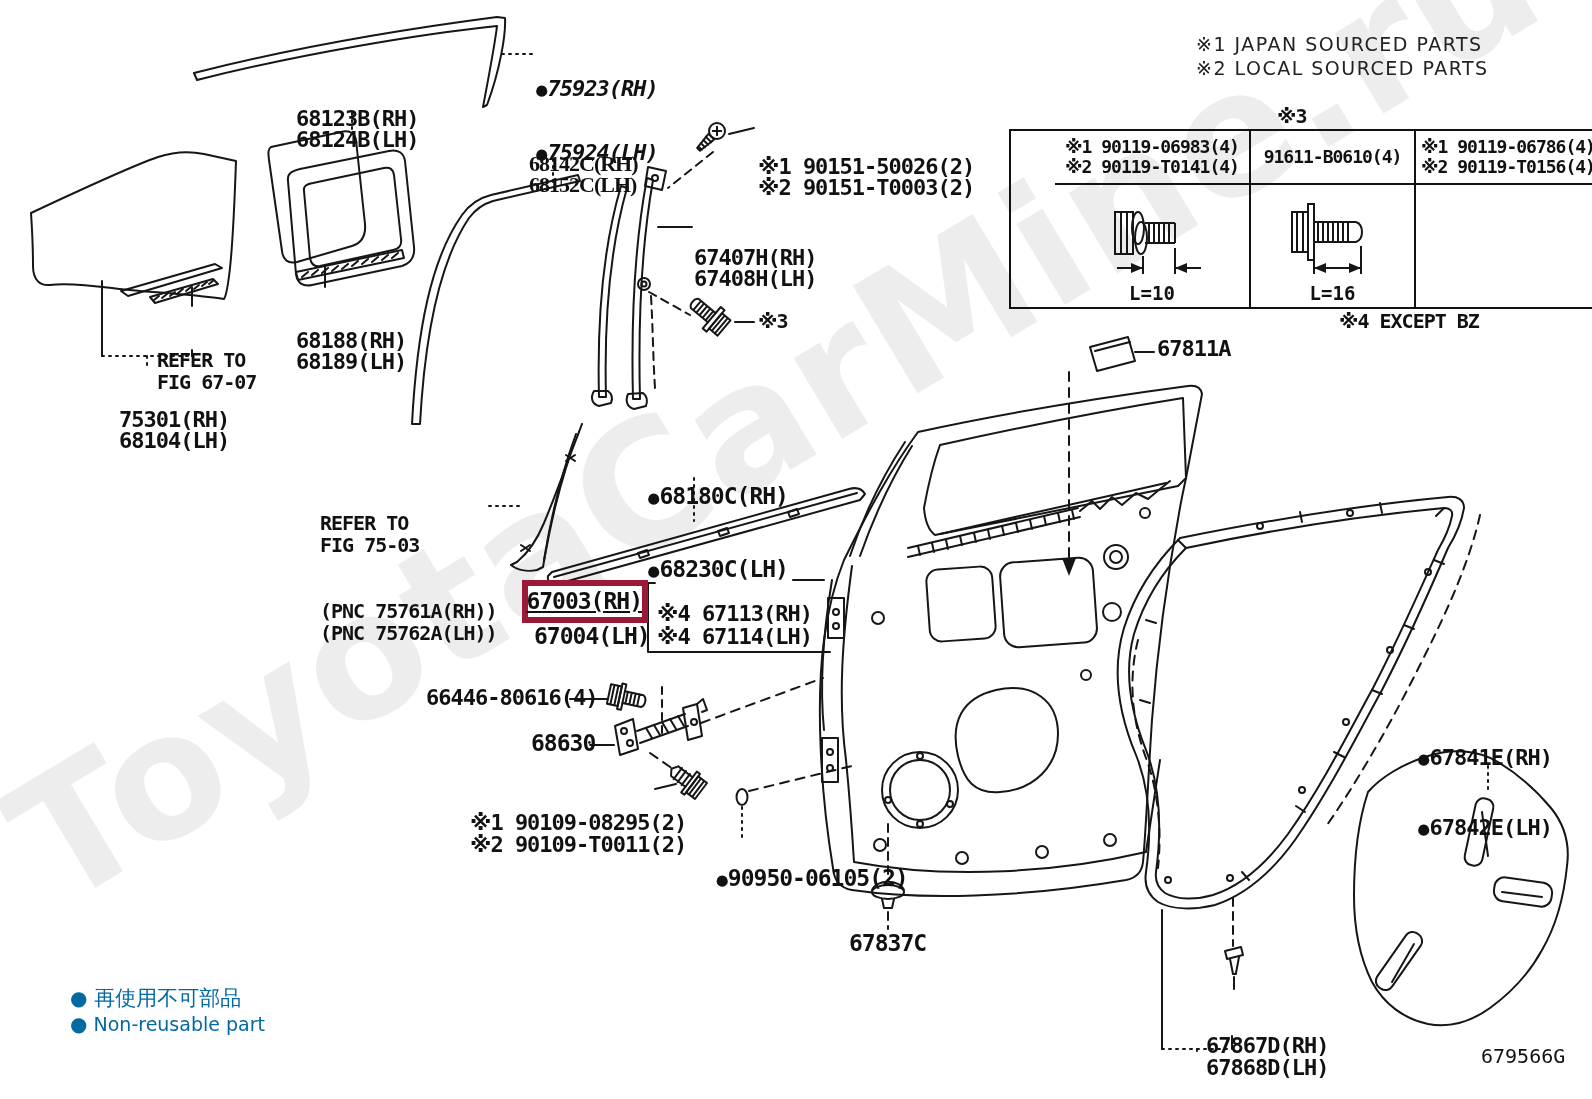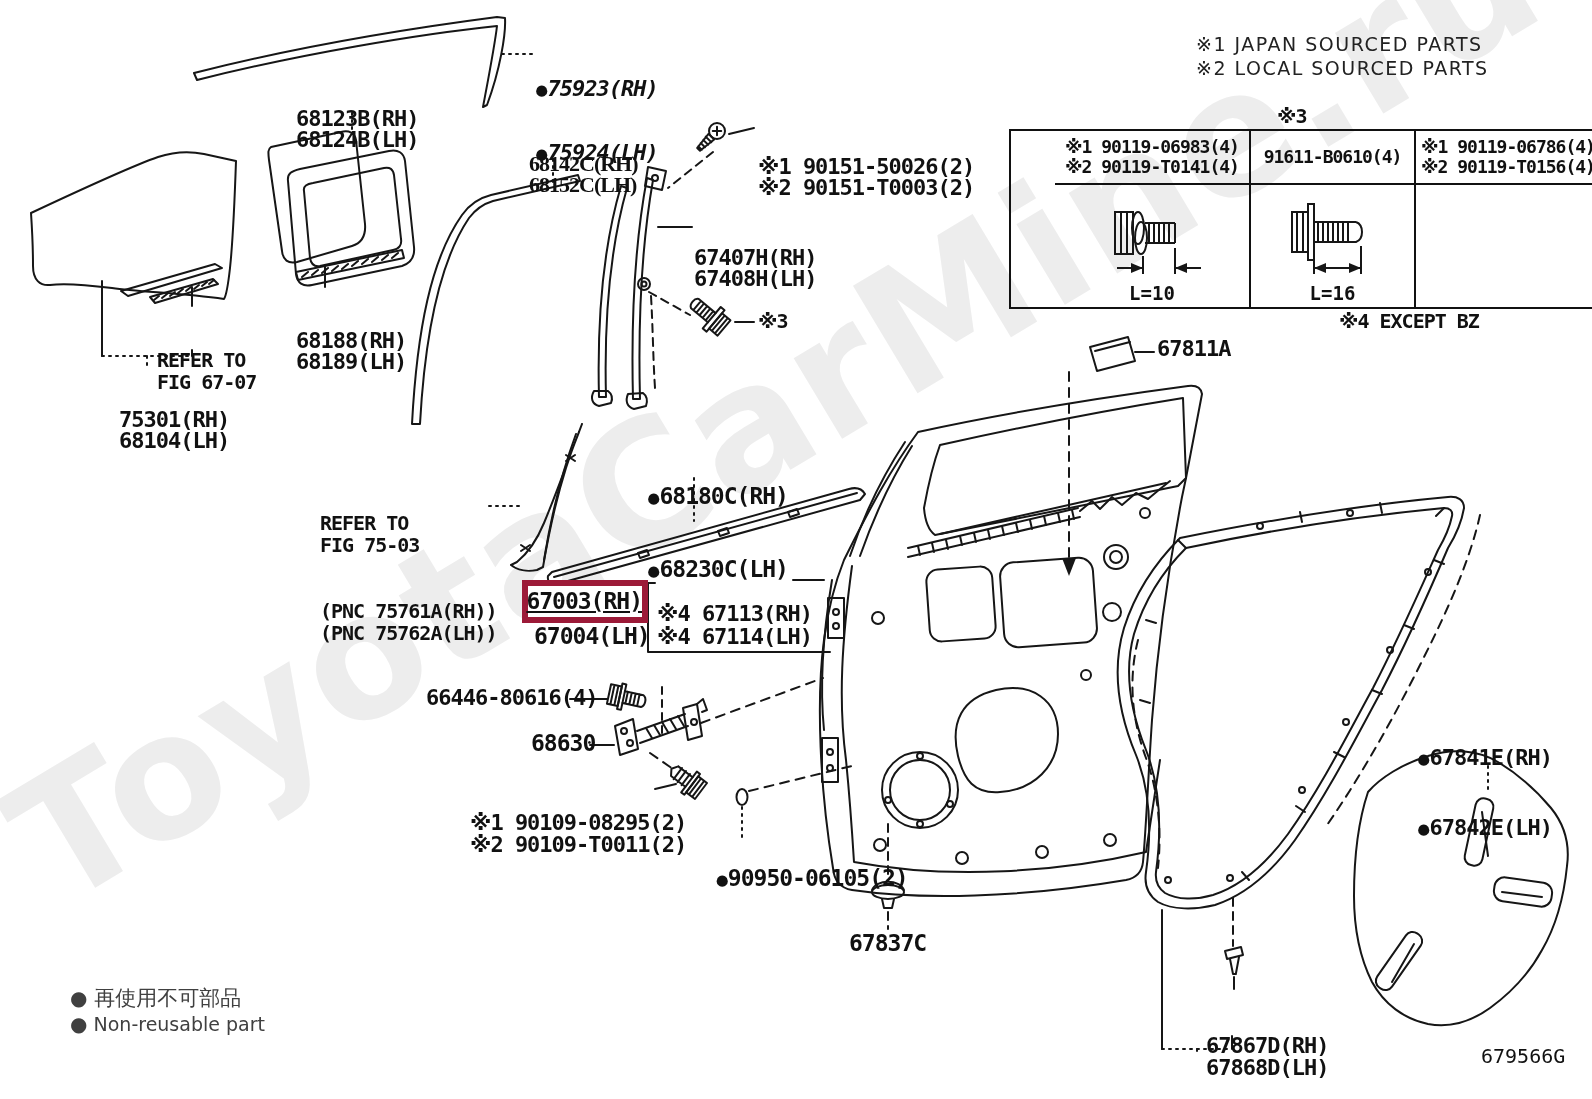--- a/index.html
+++ b/index.html
@@ -25,21 +25,21 @@
   
   .ftable{position:absolute;left:1009px;top:129px;width:545px;height:176px;z-index:2;
           display:grid;grid-template-columns:196px 165px 184px;grid-template-rows:54px 122px;
           border:2px solid #111;background:transparent;padding-left:44px;}
   .ftable .cell{border-right:2px solid #111;border-bottom:2px solid #111;display:flex;
           flex-direction:column;align-items:center;justify-content:center;}
   .ftable .cell:nth-child(3n){border-right:none;}
   .ftable .cell.body{border-bottom:none;justify-content:flex-end;padding-bottom:4px;}
   .fh{font:700 18px/20px "DejaVu Sans Mono","DejaVu Sans",monospace;letter-spacing:-1px;text-align:center;}
   .flen{font:700 19px/19px "DejaVu Sans Mono",monospace;margin-top:2px;}
-  .legend{position:absolute;z-index:3;font:400 21px/24px "DejaVu Sans",sans-serif;color:#404040;}
+  .legend{position:absolute;z-index:3;font:400 21px/24px "DejaVu Sans",sans-serif;color:#0369a1;}
   .legend .dot{font-size:20px;}
   .code{position:absolute;z-index:3;font:400 20px/20px "DejaVu Sans Mono",monospace;letter-spacing:0;}
 </style>
 </head>
 <body>
 
 <div id="stage">
 
   <div class="watermark">ToyotaCarMine.ru</div>
 

